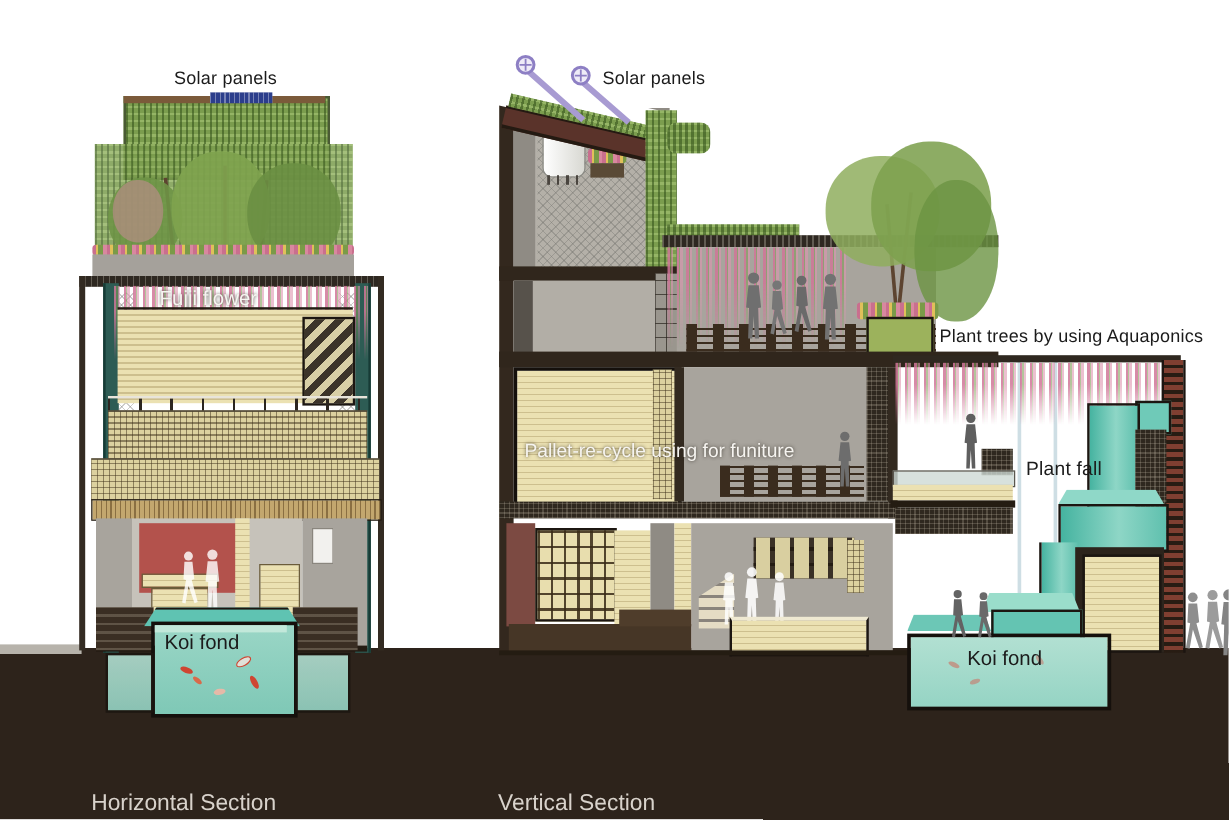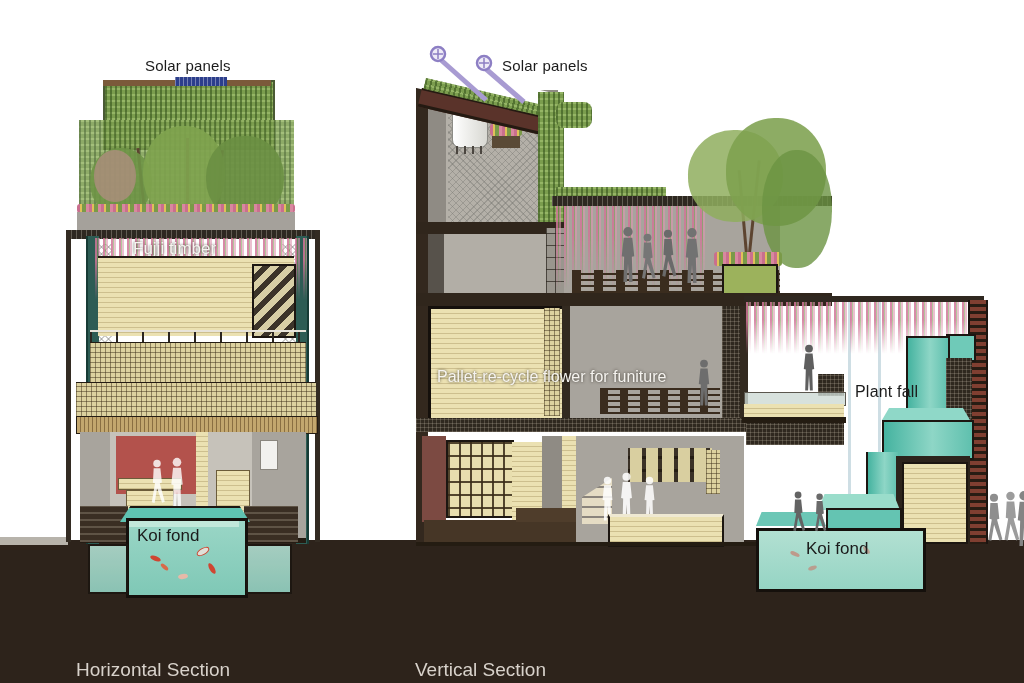--- a/index.html
+++ b/index.html
@@ -91,21 +91,21 @@
 
   <div class="s hatch" style="left:66px;top:230px;width:254px;height:9px"></div>
   <div class="s" style="left:66px;top:230px;width:5px;height:312px;background:#332b22"></div>
   <div class="s" style="left:315px;top:230px;width:5px;height:312px;background:#332b22"></div>
   <div class="s" style="left:86px;top:236px;width:11px;height:308px;background:#2d5c54;border-left:2px solid #173b35"></div>
   <div class="s" style="left:296px;top:236px;width:11px;height:308px;background:#2d5c54;border-right:2px solid #173b35"></div>
   <div class="s mesh" style="left:98px;top:244px;width:14px;height:170px"></div>
   <div class="s mesh" style="left:282px;top:244px;width:14px;height:170px"></div>
 
   <div class="s fuji" style="left:95px;top:238px;width:212px;height:62px"></div>
-  <div class="s lblw" style="left:133px;top:239px;font-size:17px">Fujji timber</div>
+  <div class="s lblw" style="left:133px;top:239px;font-size:17px">Fujji flower</div>
   <div class="s timber" style="left:98px;top:256px;width:196px;height:78px;border-top:2px solid #241c13"></div>
   <div class="s bd" style="left:252px;top:264px;width:40px;height:70px;background:repeating-linear-gradient(135deg,#d8cfa6 0 6px,#3c342a 6px 12px)"></div>
   <div class="s" style="left:90px;top:330px;width:216px;height:12px;border-top:2px solid #e8e4da;background:repeating-linear-gradient(90deg,#2c2620 0 2px,transparent 2px 26px)"></div>
   <div class="s weave" style="left:90px;top:342px;width:216px;height:40px;border-top:1px solid #241c13"></div>
   <div class="s weave" style="left:76px;top:382px;width:240px;height:34px;border-top:1px solid #241c13"></div>
   <div class="s timberd" style="left:76px;top:416px;width:240px;height:16px;border:1px solid #241c13"></div>
 
   <div class="s" style="left:110px;top:432px;width:142px;height:108px;background:#c6c2ba"></div>
   <div class="s" style="left:116px;top:436px;width:88px;height:58px;background:#b3524c"></div>
   <div class="s conc" style="left:80px;top:432px;width:30px;height:108px"></div>
@@ -186,34 +186,35 @@
       <use href="#ps" fill="#727272"></use>
     </svg>
 
   <div class="s" style="left:742px;top:170px;width:3px;height:100px;background:#5d4430;transform:rotate(-5deg)"></div>
   <div class="s" style="left:752px;top:160px;width:3px;height:110px;background:#5d4430;transform:rotate(6deg)"></div>
   <div class="s tree" style="left:688px;top:130px;width:95px;height:92px;background:#8fae5e;opacity:.85"></div>
   <div class="s tree" style="left:726px;top:118px;width:100px;height:108px;background:#7da04f;opacity:.88"></div>
   <div class="s tree" style="left:762px;top:150px;width:70px;height:118px;background:#6c9342;opacity:.8"></div>
   <div class="s flowers" style="left:714px;top:252px;width:68px;height:14px"></div>
   <div class="s bd" style="left:722px;top:264px;width:52px;height:30px;background:#9cb25c"></div>
+  <div class="s lbl" style="left:783px;top:272px">Plant trees by using Aquaponics</div>
 
   <div class="s" style="left:416px;top:293px;width:416px;height:13px;background:#30261c"></div>
 
   <div class="s timber bd3" style="left:428px;top:306px;width:134px;height:112px"></div>
   <div class="s weave" style="left:544px;top:308px;width:16px;height:108px"></div>
   <div class="s" style="left:562px;top:306px;width:8px;height:112px;background:#332a20"></div>
   <div class="s conc" style="left:570px;top:306px;width:152px;height:112px"></div>
   <div class="s" style="left:600px;top:388px;width:120px;height:26px;background-image:repeating-linear-gradient(90deg,#3a2c1e 0 8px,transparent 8px 20px),repeating-linear-gradient(0deg,#3a2c1e 0 2px,transparent 2px 6px)"></div>
   <svg class="s" style="left:694px;top:352px;width:20px;height:62px">
       <use href="#ps" fill="#6d6d6d"></use>
     </svg>
   <div class="s lat" style="left:722px;top:306px;width:18px;height:112px"></div>
   <div class="s" style="left:740px;top:306px;width:8px;height:126px;background:#332a20"></div>
-  <div class="s lblw" style="left:437px;top:368px">Pallet-re-cycle flower for funiture</div>
+  <div class="s lblw" style="left:437px;top:368px">Pallet-re-cycle using for funiture</div>
 
   <div class="s lat" style="left:416px;top:418px;width:330px;height:14px"></div>
 
   <div class="s" style="left:422px;top:436px;width:24px;height:86px;background:#7c4a42"></div>
   <div class="s tgrid bd" style="left:446px;top:440px;width:64px;height:74px"></div>
   <div class="s timber" style="left:512px;top:442px;width:30px;height:78px"></div>
   <div class="s" style="left:542px;top:436px;width:20px;height:88px;background:#8f8b84"></div>
   <div class="s timber" style="left:562px;top:436px;width:14px;height:80px"></div>
   <div class="s conc" style="left:576px;top:436px;width:168px;height:106px"></div>
   <div class="s" style="left:582px;top:478px;width:30px;height:46px;background:repeating-linear-gradient(180deg,#e5dcc4 0 8px,#8a847c 8px 10px);clip-path:polygon(100% 0,100% 100%,0 100%,0 42%)"></div>

